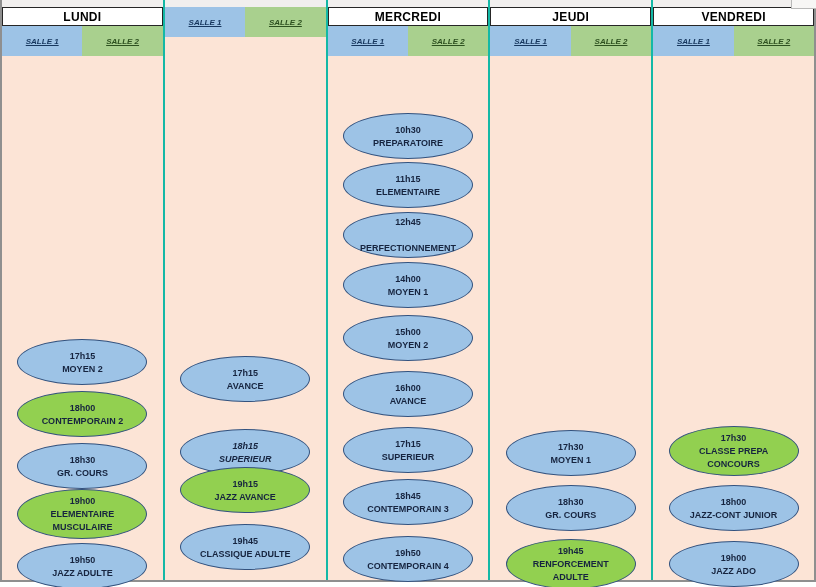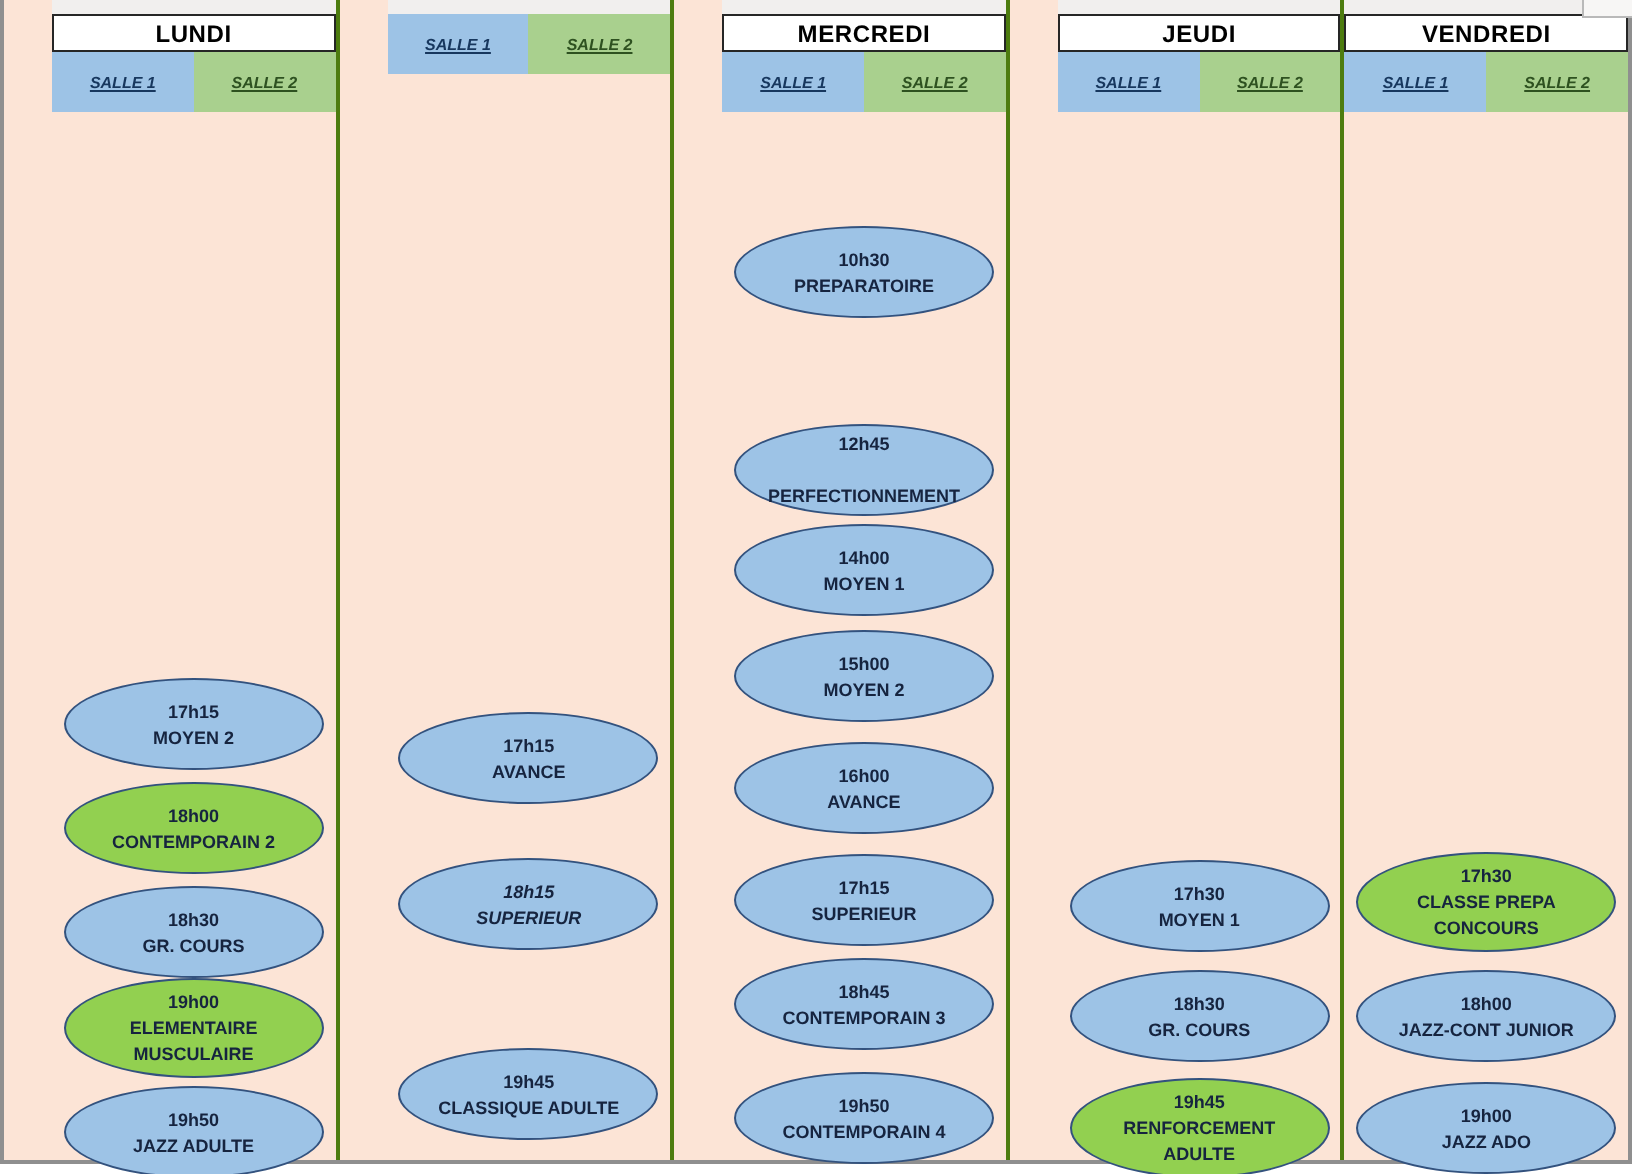--- a/index.html
+++ b/index.html
@@ -7,21 +7,21 @@
     width:816px;height:587px;position:relative;overflow:hidden;
     font-family:"Liberation Sans","DejaVu Sans",sans-serif;
     -webkit-font-smoothing:antialiased;
   }
   .planner{
     position:absolute;left:0;top:0;width:812px;height:580px;
     border-left:2px solid #8f8f8f;border-right:2px solid #8f8f8f;border-bottom:2px solid #8f8f8f;
     display:flex;flex-direction:row;background:#fce4d6;
   }
   .day-col{flex:1 1 0;display:flex;flex-direction:column;min-width:0;position:relative;}
-  .day-col:not(:last-child){border-right:2px solid #4d7c0f;margin-left:24px;}
+  .day-col:not(:last-child){border-right:2px solid #14b8a6;}
   .top-strip{height:7px;background:#f1efee;flex:0 0 auto;}
   .day-header{
     flex:0 0 auto;height:17px;background:#ffffff;border:1px solid #262626;
     display:flex;align-items:center;justify-content:center;
     font-size:12px;font-weight:bold;color:#000000;letter-spacing:.3px;
   }
   .salle-row{flex:0 0 auto;height:30px;display:flex;}
   .salle{
     flex:1 1 0;display:flex;align-items:center;justify-content:center;
     font-size:8px;font-weight:bold;font-style:italic;text-decoration:underline;
@@ -89,37 +89,45 @@
       </div>
       <div class="day-body">
         <div class="bubble blue" style="top: 319px; height: 46px;">
           <div class="line">17h15</div>
           <div class="line">AVANCE</div>
         </div>
         <div class="bubble blue" style="top: 392px; height: 46px; font-style: italic;">
           <div class="line">18h15</div>
           <div class="line">SUPERIEUR</div>
         </div>
+        <div class="bubble green" style="top: 430px; height: 46px;">
+          <div class="line">19h15</div>
+          <div class="line">JAZZ AVANCE</div>
+        </div>
         <div class="bubble blue" style="top: 487px; height: 46px;">
           <div class="line">19h45</div>
           <div class="line">CLASSIQUE ADULTE</div>
         </div>
       </div>
     </div>
     <div class="day-col">
       <div class="top-strip"></div>
       <div class="day-header">MERCREDI</div>
       <div class="salle-row">
         <div class="salle salle-1">SALLE 1</div>
         <div class="salle salle-2">SALLE 2</div>
       </div>
       <div class="day-body">
         <div class="bubble blue" style="top: 57px; height: 46px;">
           <div class="line">10h30</div>
           <div class="line">PREPARATOIRE</div>
+        </div>
+        <div class="bubble blue" style="top: 106px; height: 46px;">
+          <div class="line">11h15</div>
+          <div class="line">ELEMENTAIRE</div>
         </div>
         <div class="bubble blue" style="top: 156px; height: 46px; gap: 14px;">
           <div class="line">12h45</div>
           <div class="line">PERFECTIONNEMENT</div>
         </div>
         <div class="bubble blue" style="top: 206px; height: 46px; text-align: center;">
           <div class="line">14h00</div>
           <div class="line">MOYEN 1</div>
         </div>
         <div class="bubble blue" style="top: 259px; height: 46px;">

